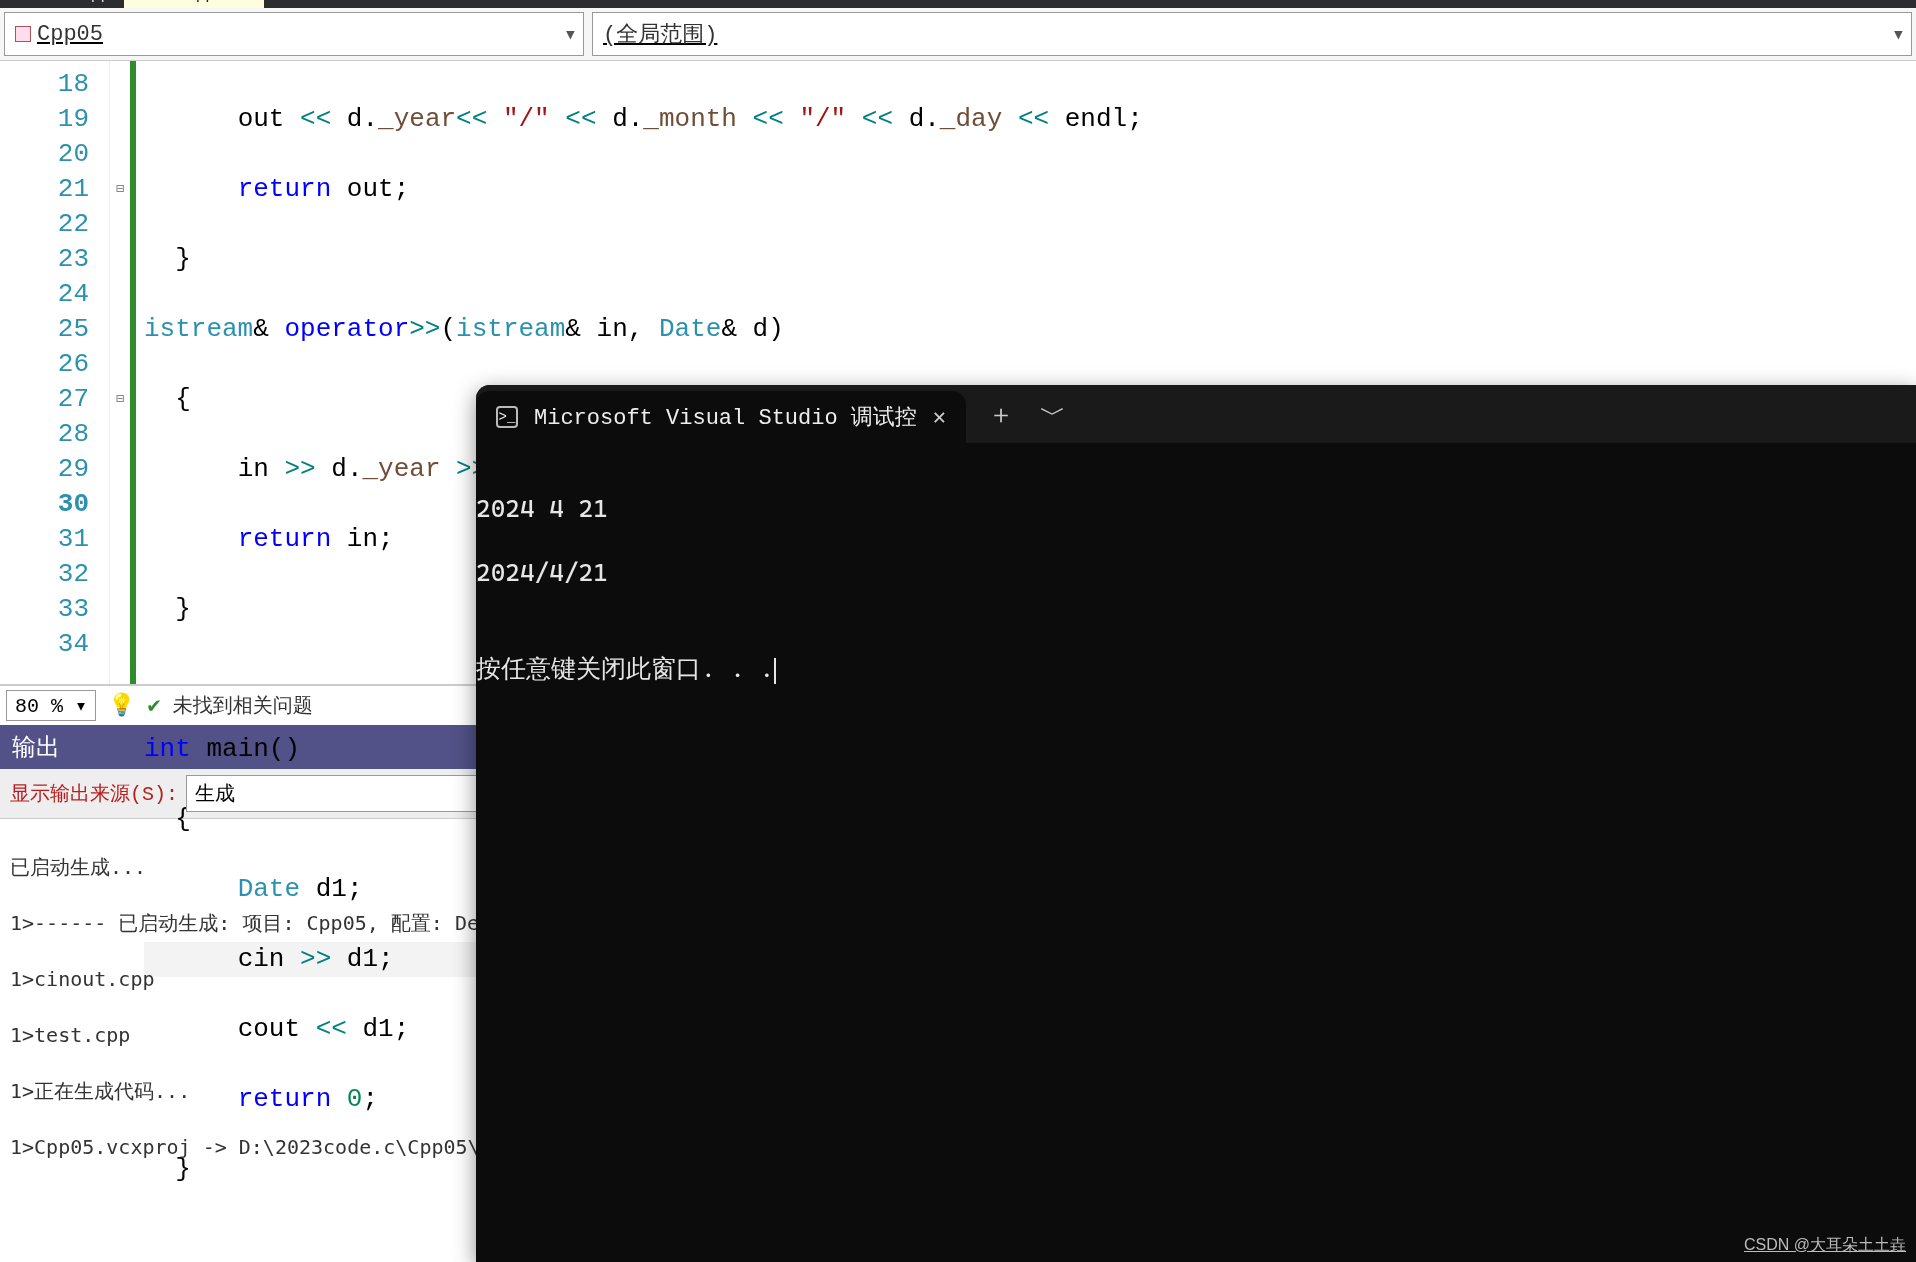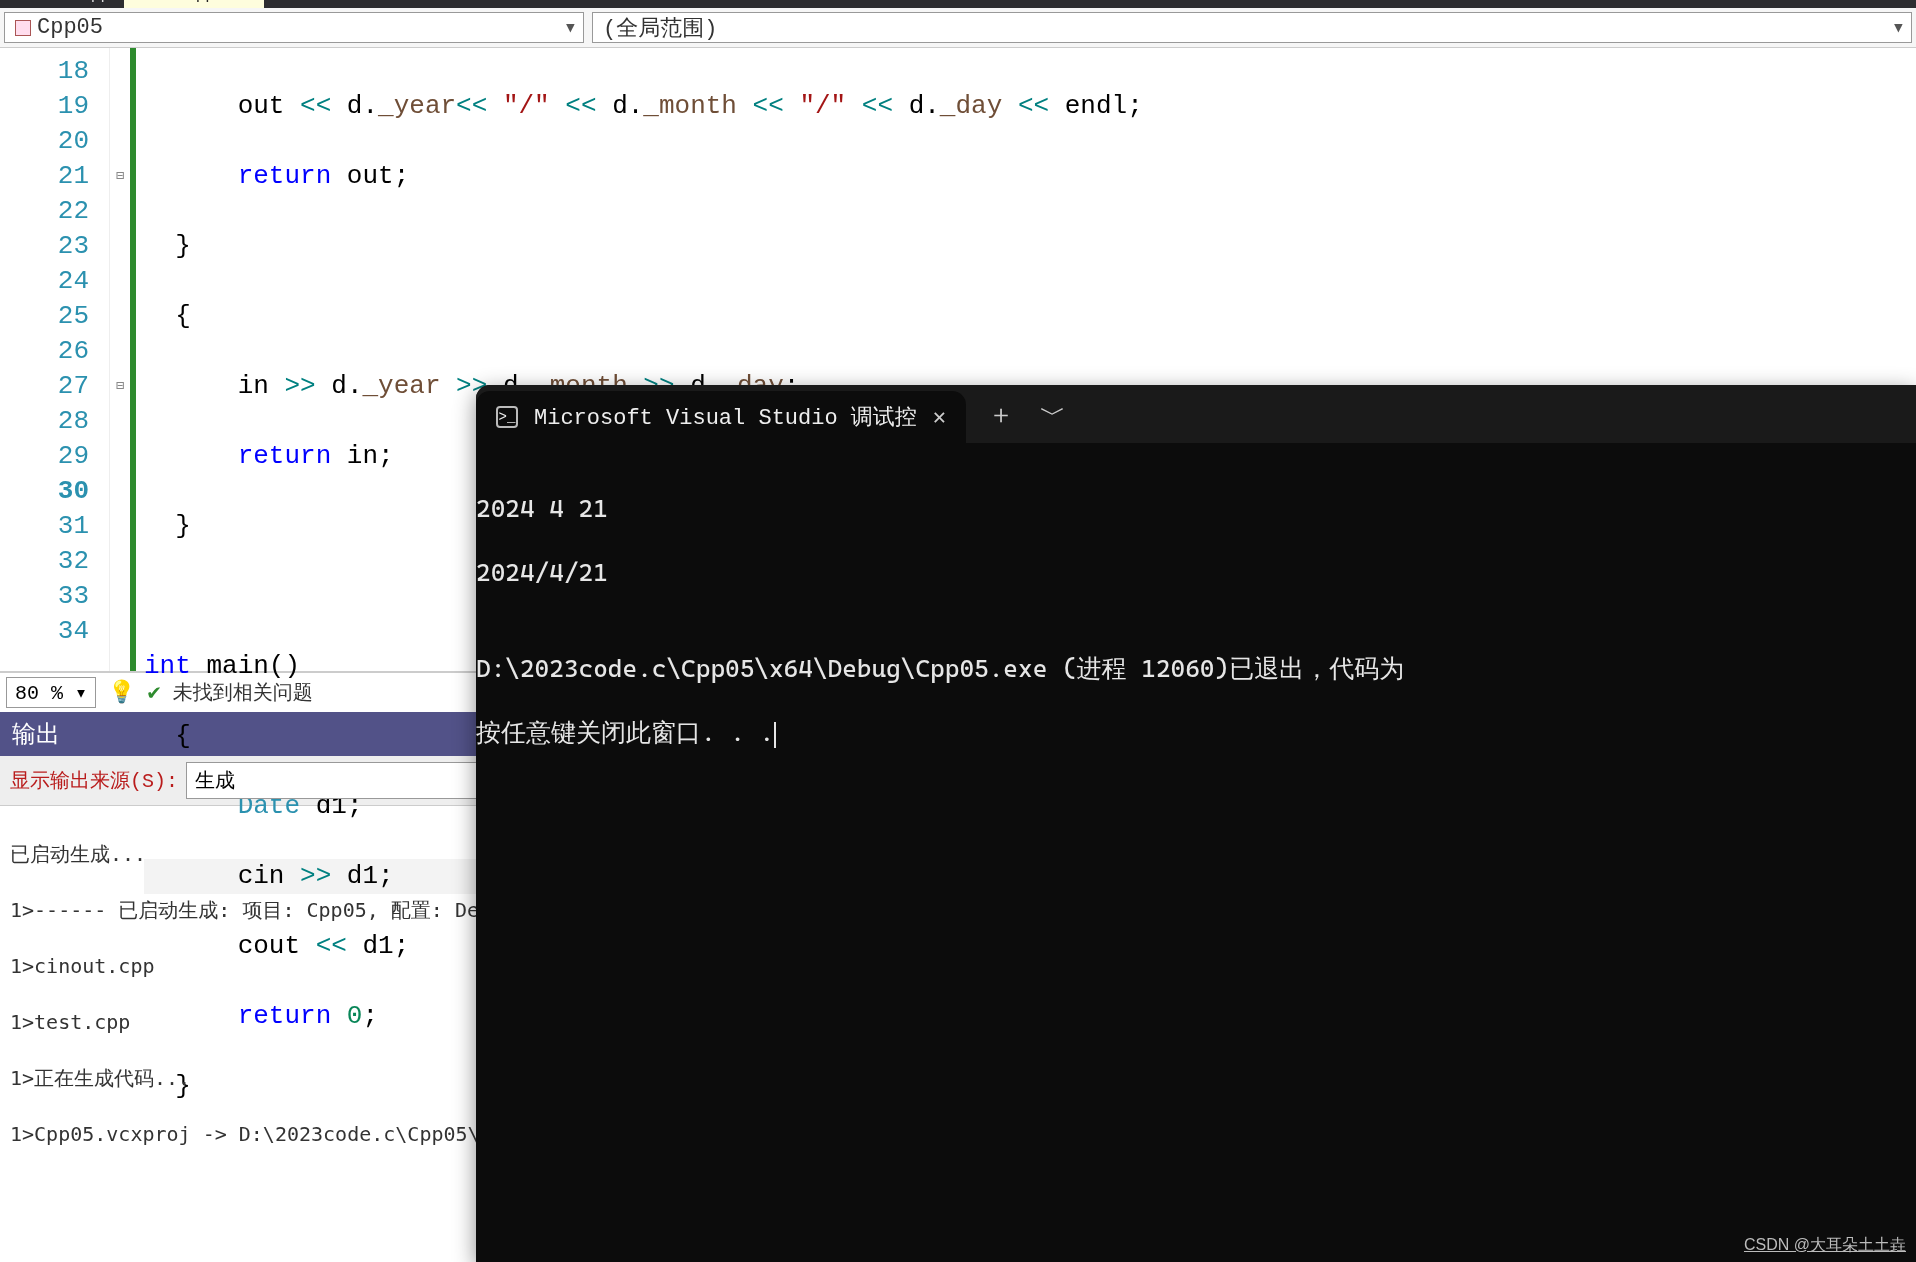--- a/index.html
+++ b/index.html
@@ -15,22 +15,23 @@
 }
 .tab {
   padding:4px 14px; font-size:16px; color:#ddd;
   background:#2d2d30;
   display:flex; align-items:flex-end; gap:8px;
 }
 .tab.active { background:#fefddd; color:#222; }
 .tab-close { font-weight:bold; cursor:pointer; color:#8a7a00; }
 .pin { color:#8a7a00; }
 .crumbs {
-  display:flex; height:40px; border-bottom:1px solid #ccc;
+  display:flex; height:53px; border-bottom:1px solid #ccc;
   background:#f6f6f6;
+  text-decoration:underline;
 }
 .crumb {
   flex:1; border:1px solid #999; margin:4px;
   background:#fff; font-size:22px; color:#333;
   display:flex; align-items:center; padding:0 10px;
   position:relative;
 }
 .crumb .chev {
   position:absolute; right:6px; color:#555;
 }
@@ -212,20 +213,21 @@
       <span>&nbsp;</span>
       <span>&nbsp;</span>
       <span>&nbsp;</span>
       <span>&nbsp;</span>
   </div>
   <div class="changed-bar"></div>
   <div class="code">
 <div><span>      </span><span class="id">out</span><span class="op"> &lt;&lt; </span><span class="id">d</span><span>.</span><span class="mbr">_year</span><span class="op">&lt;&lt; </span><span class="str">"/"</span><span class="op"> &lt;&lt; </span><span class="id">d</span><span>.</span><span class="mbr">_month</span><span class="op"> &lt;&lt; </span><span class="str">"/"</span><span class="op"> &lt;&lt; </span><span class="id">d</span><span>.</span><span class="mbr">_day</span><span class="op"> &lt;&lt; </span><span class="id">endl</span><span>;</span></div>
 <div><span>      </span><span class="kw">return</span><span> </span><span class="id">out</span><span>;</span></div>
 <div><span>  }</span></div>
+<div><span class="tp">istream</span><span>&amp; </span><span class="kw">operator</span><span class="op">&gt;&gt;</span><span>(</span><span class="tp">istream</span><span>&amp; </span><span class="id">in</span><span>, </span><span class="tp">Date</span><span>&amp; </span><span class="id">d</span><span>)</span></div>
 <div><span>  {</span></div>
 <div><span>      </span><span class="id">in</span><span class="op"> &gt;&gt; </span><span class="id">d</span><span>.</span><span class="mbr">_year</span><span class="op"> &gt;&gt; </span><span class="id">d</span><span>.</span><span class="mbr">_month</span><span class="op"> &gt;&gt; </span><span class="id">d</span><span>.</span><span class="mbr">_day</span><span>;</span></div>
 <div><span>      </span><span class="kw">return</span><span> </span><span class="id">in</span><span>;</span></div>
 <div><span>  }</span></div>
 <div><span></span>&nbsp;</div>
 <div><span class="kw">int</span><span> </span><span class="id">main</span><span>()</span></div>
 <div><span>  {</span></div>
 <div><span>      </span><span class="tp">Date</span><span> </span><span class="id">d1</span><span>;</span></div>
 <div class="curline"><span>      </span><span class="id">cin</span><span class="op"> &gt;&gt; </span><span class="id">d1</span><span>;</span></div>
 <div><span>      </span><span class="id">cout</span><span class="op"> &lt;&lt; </span><span class="id">d1</span><span>;</span></div>
@@ -270,18 +272,17 @@
     </div>
     <div class="con-actions">
       <span>＋</span>
       <span>﹀</span>
     </div>
   </div>
   <div class="con-body">
 <div>2024 4 21</div>
 <div>2024/4/21</div>
 <div></div>
-<div>D:\2023code.c\Cpp05\x64\Debug\Cpp05.exe (进程 12060)已退出，代码为</div>
 <div><span>按任意键关闭此窗口. . .</span><span class="cursor"></span></div>
   </div>
 </div>
 
 <div class="watermark">CSDN @大耳朵土土垚</div>
 
 </body></html>

